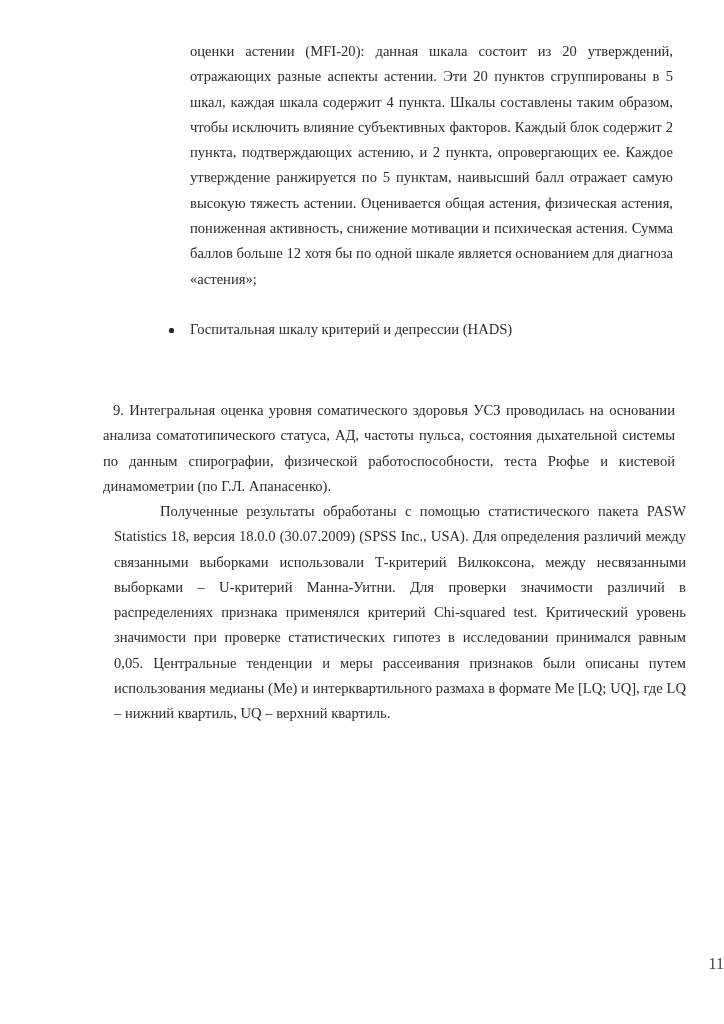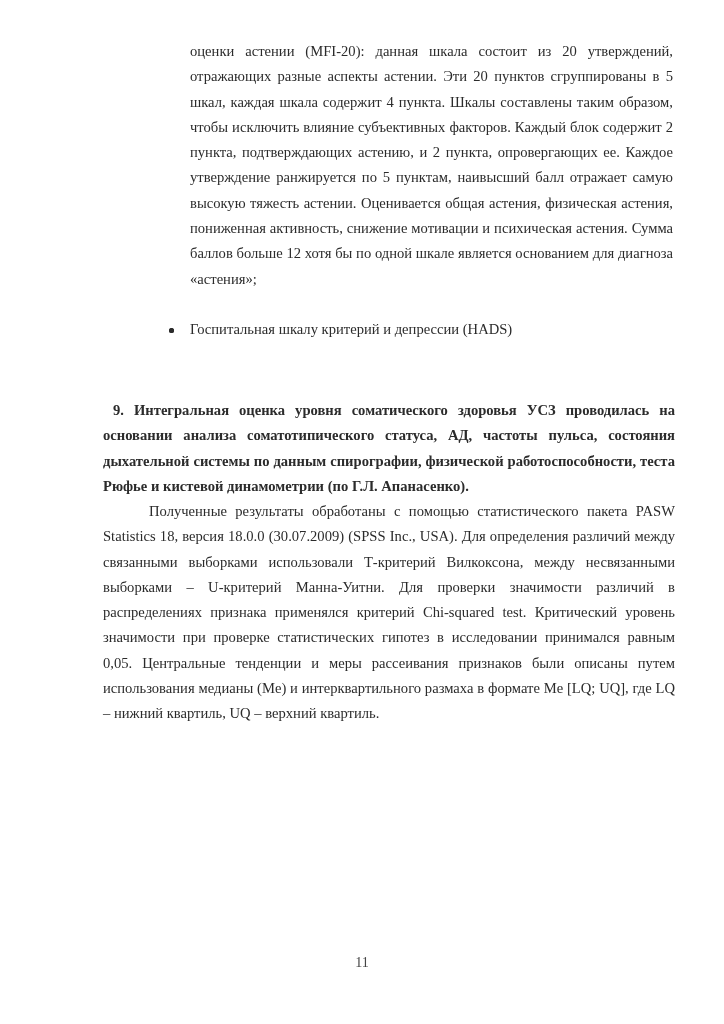--- a/index.html
+++ b/index.html
@@ -6,24 +6,24 @@
   body { width: 724px; height: 1024px; position: relative; overflow: hidden;
          font-family: "Liberation Serif", "DejaVu Serif", serif; color: #2b2b2b; }
   .page { position: absolute; left: 0; top: 0; width: 724px; height: 1024px; }
   .blk { position: absolute; font-size: 14.6px; line-height: 25.3px; text-align: justify;
          text-align-last: left; }
   .cont { left: 190px; top: 39px; width: 483px; }
   .bullets { position: absolute; left: 163px; top: 317px; width: 512px; }
   .bitem { position: relative; padding-left: 27px; font-size: 14.6px; line-height: 25.3px; }
   .bullet-dot { position: absolute; left: 6px; top: 11px; width: 5px; height: 5px;
                 border-radius: 50%; background: #2b2b2b; }
-  .p9 { left: 103px; top: 398px; width: 572px; text-indent: 10px; font-weight: bold; }
-  .pres { left: 103px; top: 499px; width: 572px; text-indent: 46px; }
-  .pagenum { position: absolute; left: 0; width: 724px; top: 955px; text-align: center;
-             font-size: 14px; color: #444; }
+  .p9 { left: 103px; top: 398px; width: 572px; text-indent: 10px; }
+  .pres { left: 114px; top: 499px; width: 572px; text-indent: 46px; }
+  .pagenum { position: absolute; left: 0; width: 724px; top: 955px; text-align: right;
+             font-size: 16px; color: #444; }
 </style>
 </head>
 <body>
 
 <div class="page">
   <div class="blk cont">оценки астении (MFI-20): данная шкала состоит из 20 утверждений, отражающих разные аспекты астении. Эти 20 пунктов сгруппированы в 5 шкал, каждая шкала содержит 4 пункта. Шкалы составлены таким образом, чтобы исключить влияние субъективных факторов. Каждый блок содержит 2 пункта, подтверждающих астению, и 2 пункта, опровергающих ее. Каждое утверждение ранжируется по 5 пунктам, наивысший балл отражает самую высокую тяжесть астении. Оценивается общая астения, физическая астения, пониженная активность, снижение мотивации и психическая астения. Сумма баллов больше 12 хотя бы по одной шкале является основанием для диагноза «астения»;</div>
 
   <div class="bullets">
     <div class="bitem">
       <span class="bullet-dot"></span>

